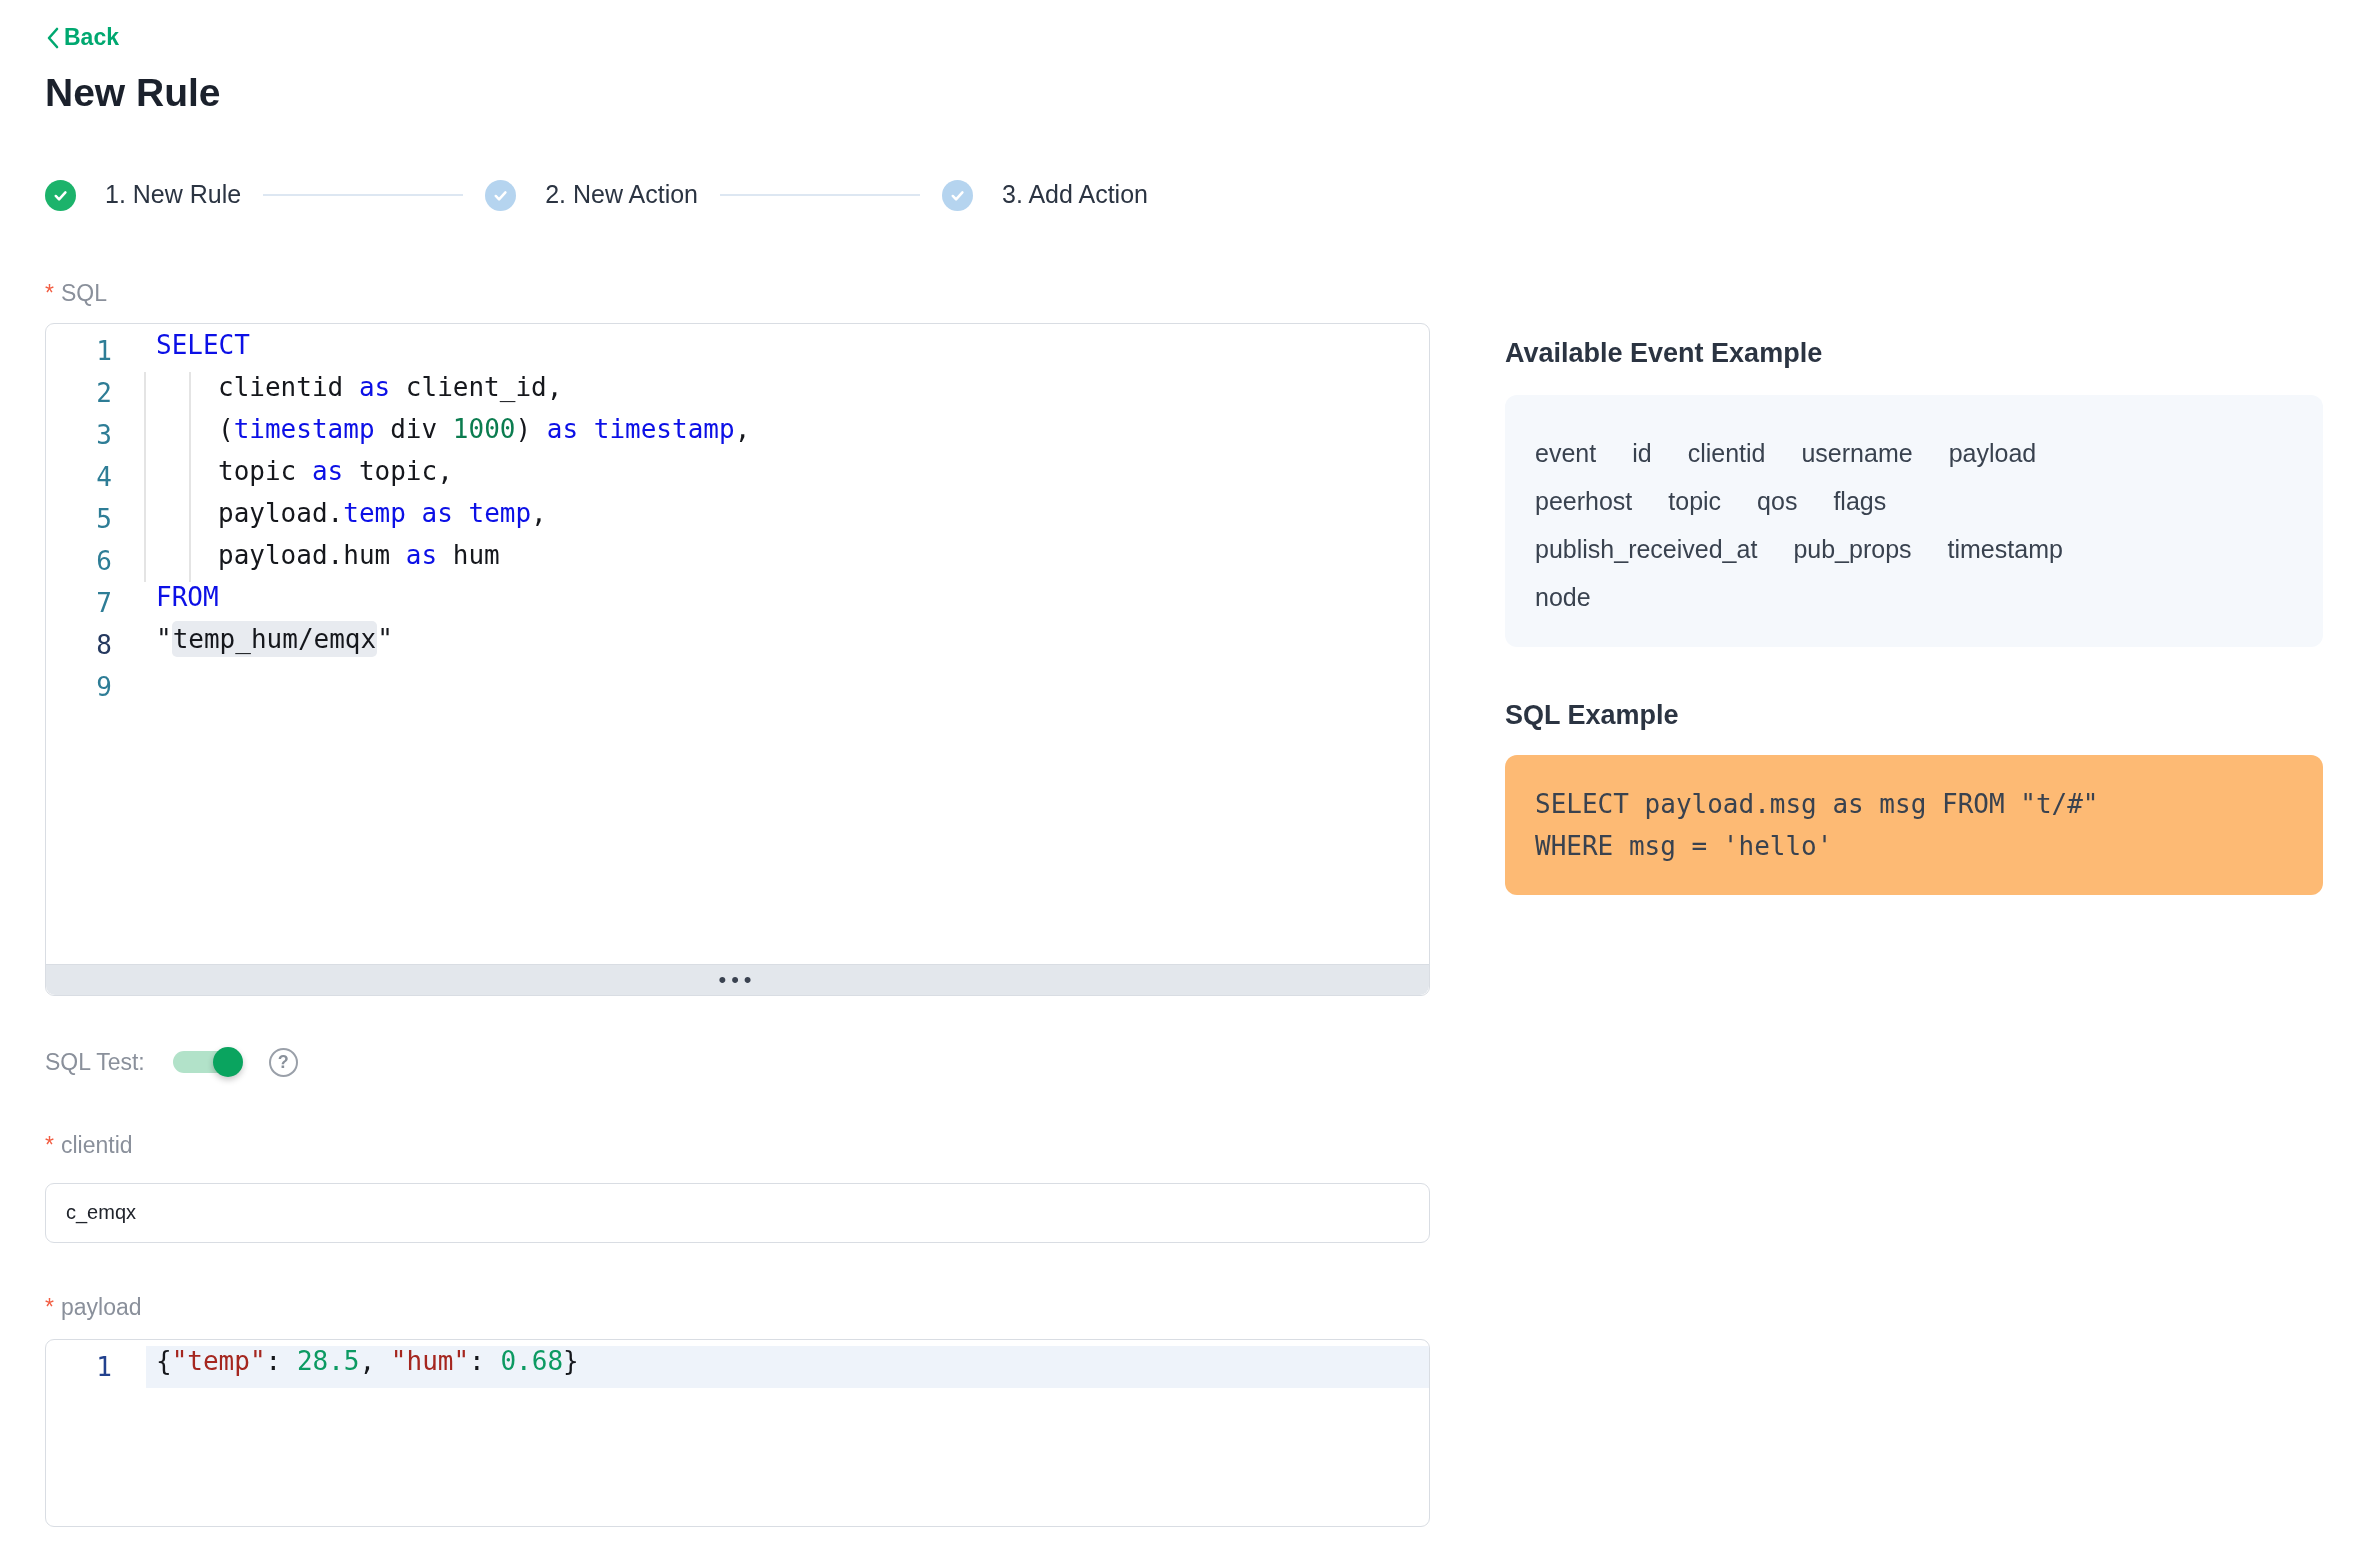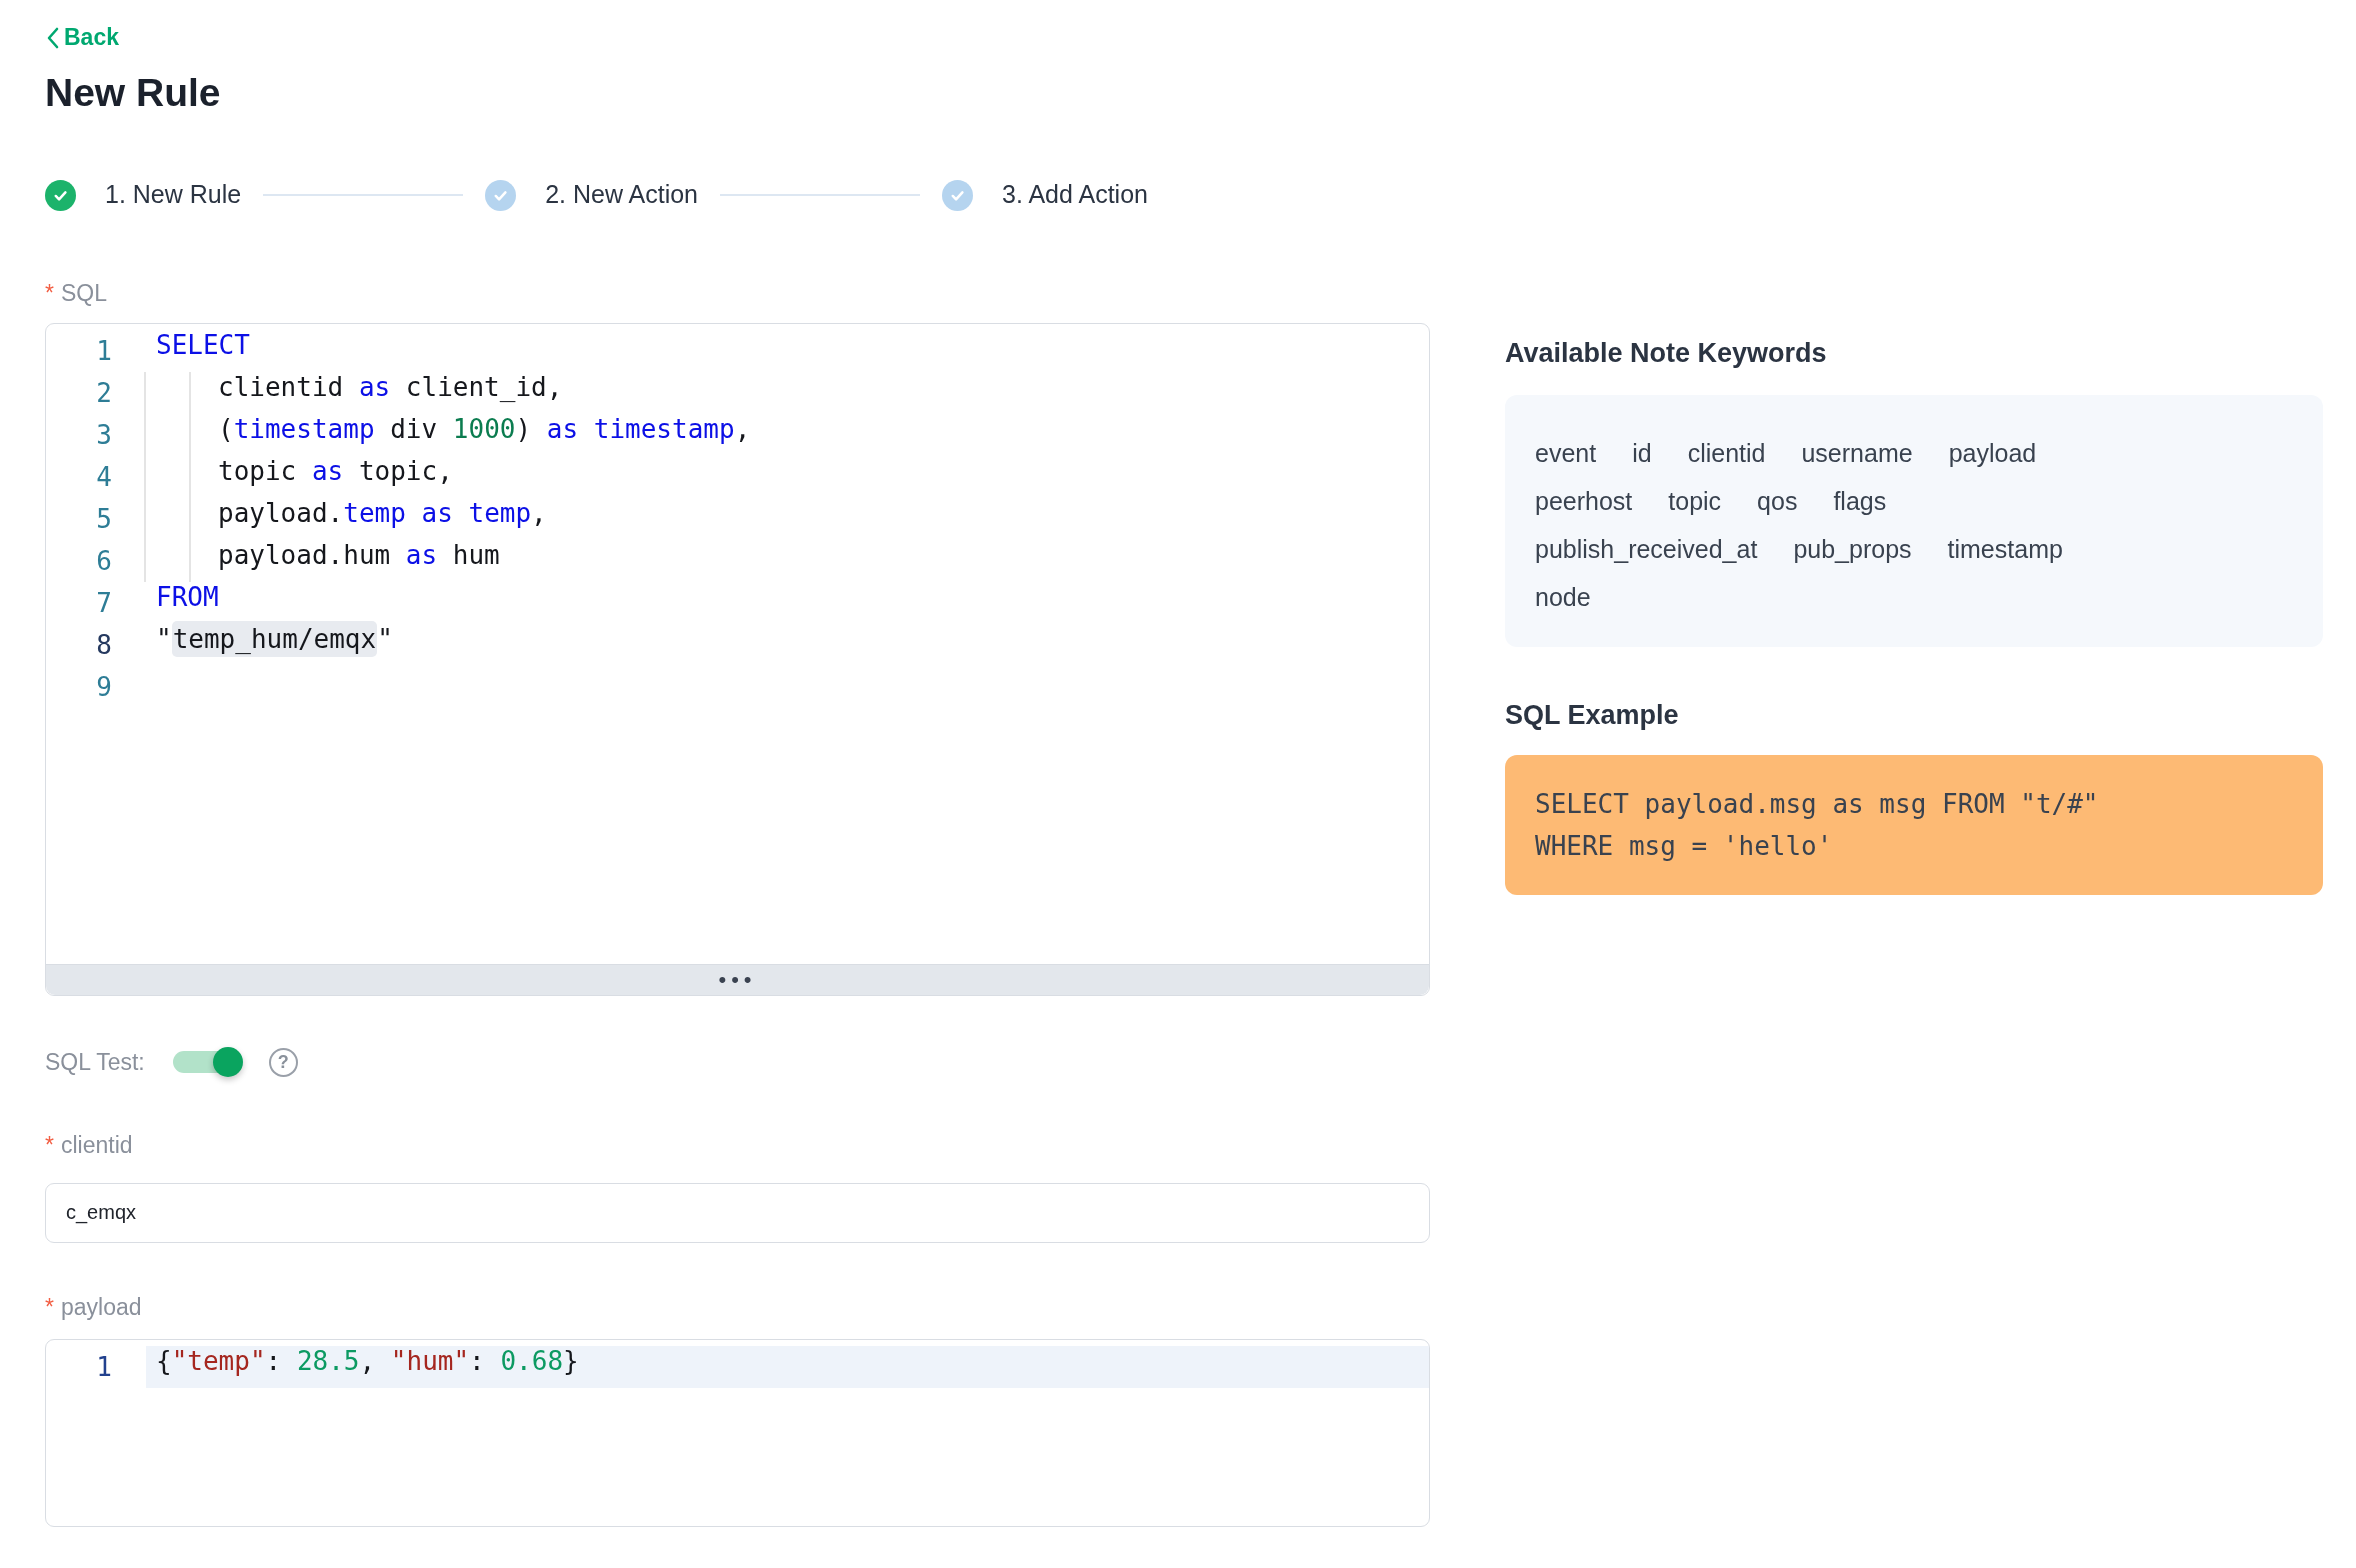--- a/index.html
+++ b/index.html
@@ -207,21 +207,21 @@
                 <div class="cm-gutter active">1</div>
                 <div class="cm-code line-bg"><span class="cm-text"><span class="tk-plain">{</span><span class="tk-str">"temp"</span><span class="tk-plain">: </span><span class="tk-num2">28.5</span><span class="tk-plain">, </span><span class="tk-str">"hum"</span><span class="tk-plain">: </span><span class="tk-num2">0.68</span><span class="tk-plain">}</span></span></div>
               </div>
             </div>
         </div>
       </div>
 
     </div>
 
     <div class="side-col">
-      <div class="kw-title">Available Note Keywords</div>
+      <div class="kw-title">Available Event Example</div>
       <div class="kw-box" id="kw-box">
           <div class="kw-row">
             <span class="kw-item">event</span>
             <span class="kw-item">id</span>
             <span class="kw-item">clientid</span>
             <span class="kw-item">username</span>
             <span class="kw-item">payload</span>
           </div>
           <div class="kw-row">
             <span class="kw-item">peerhost</span>

